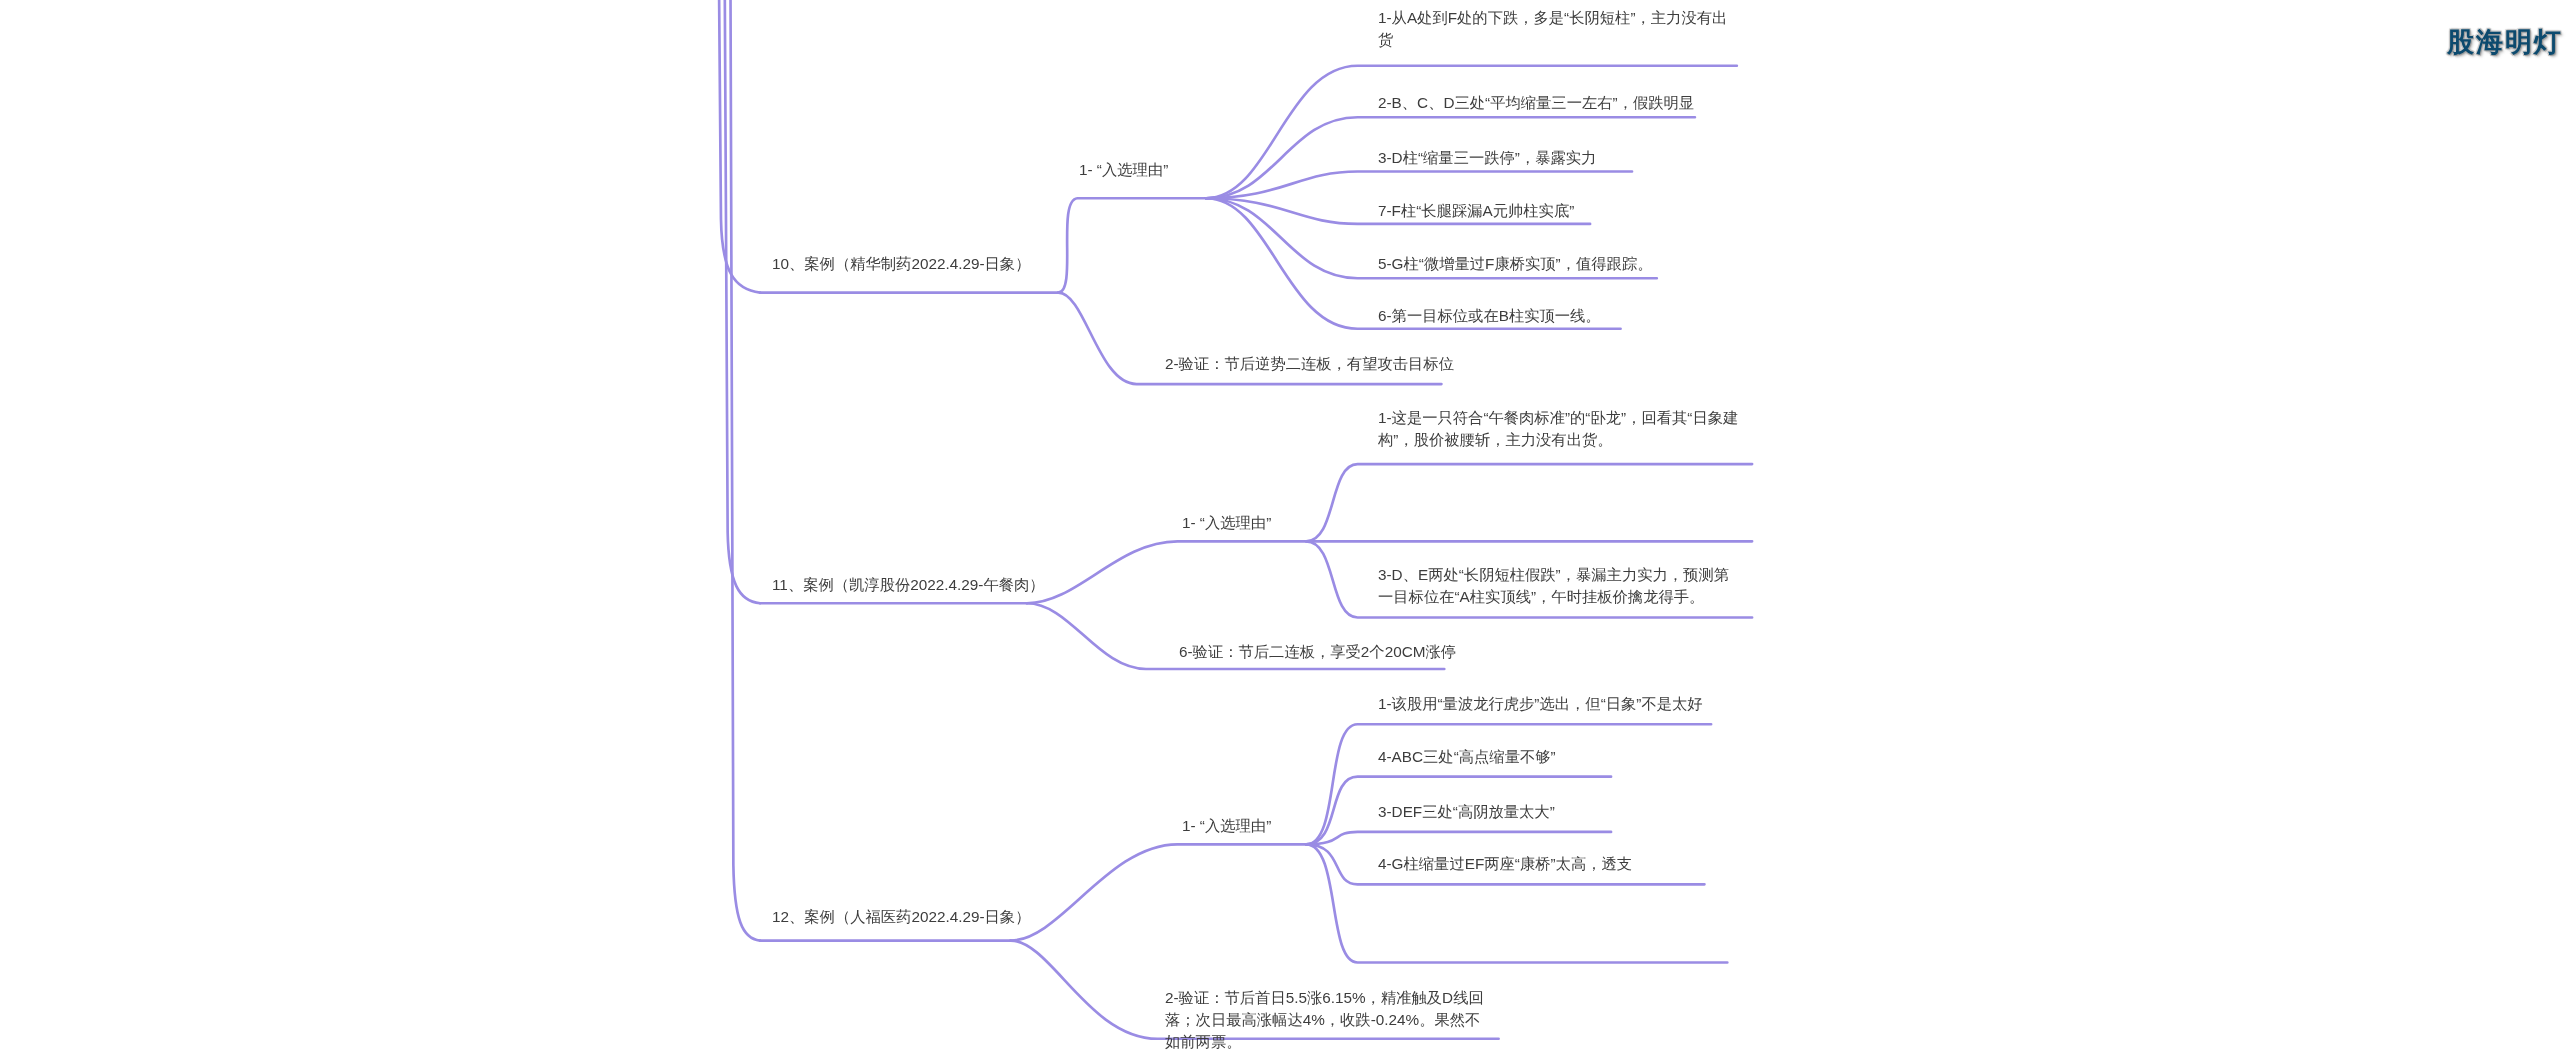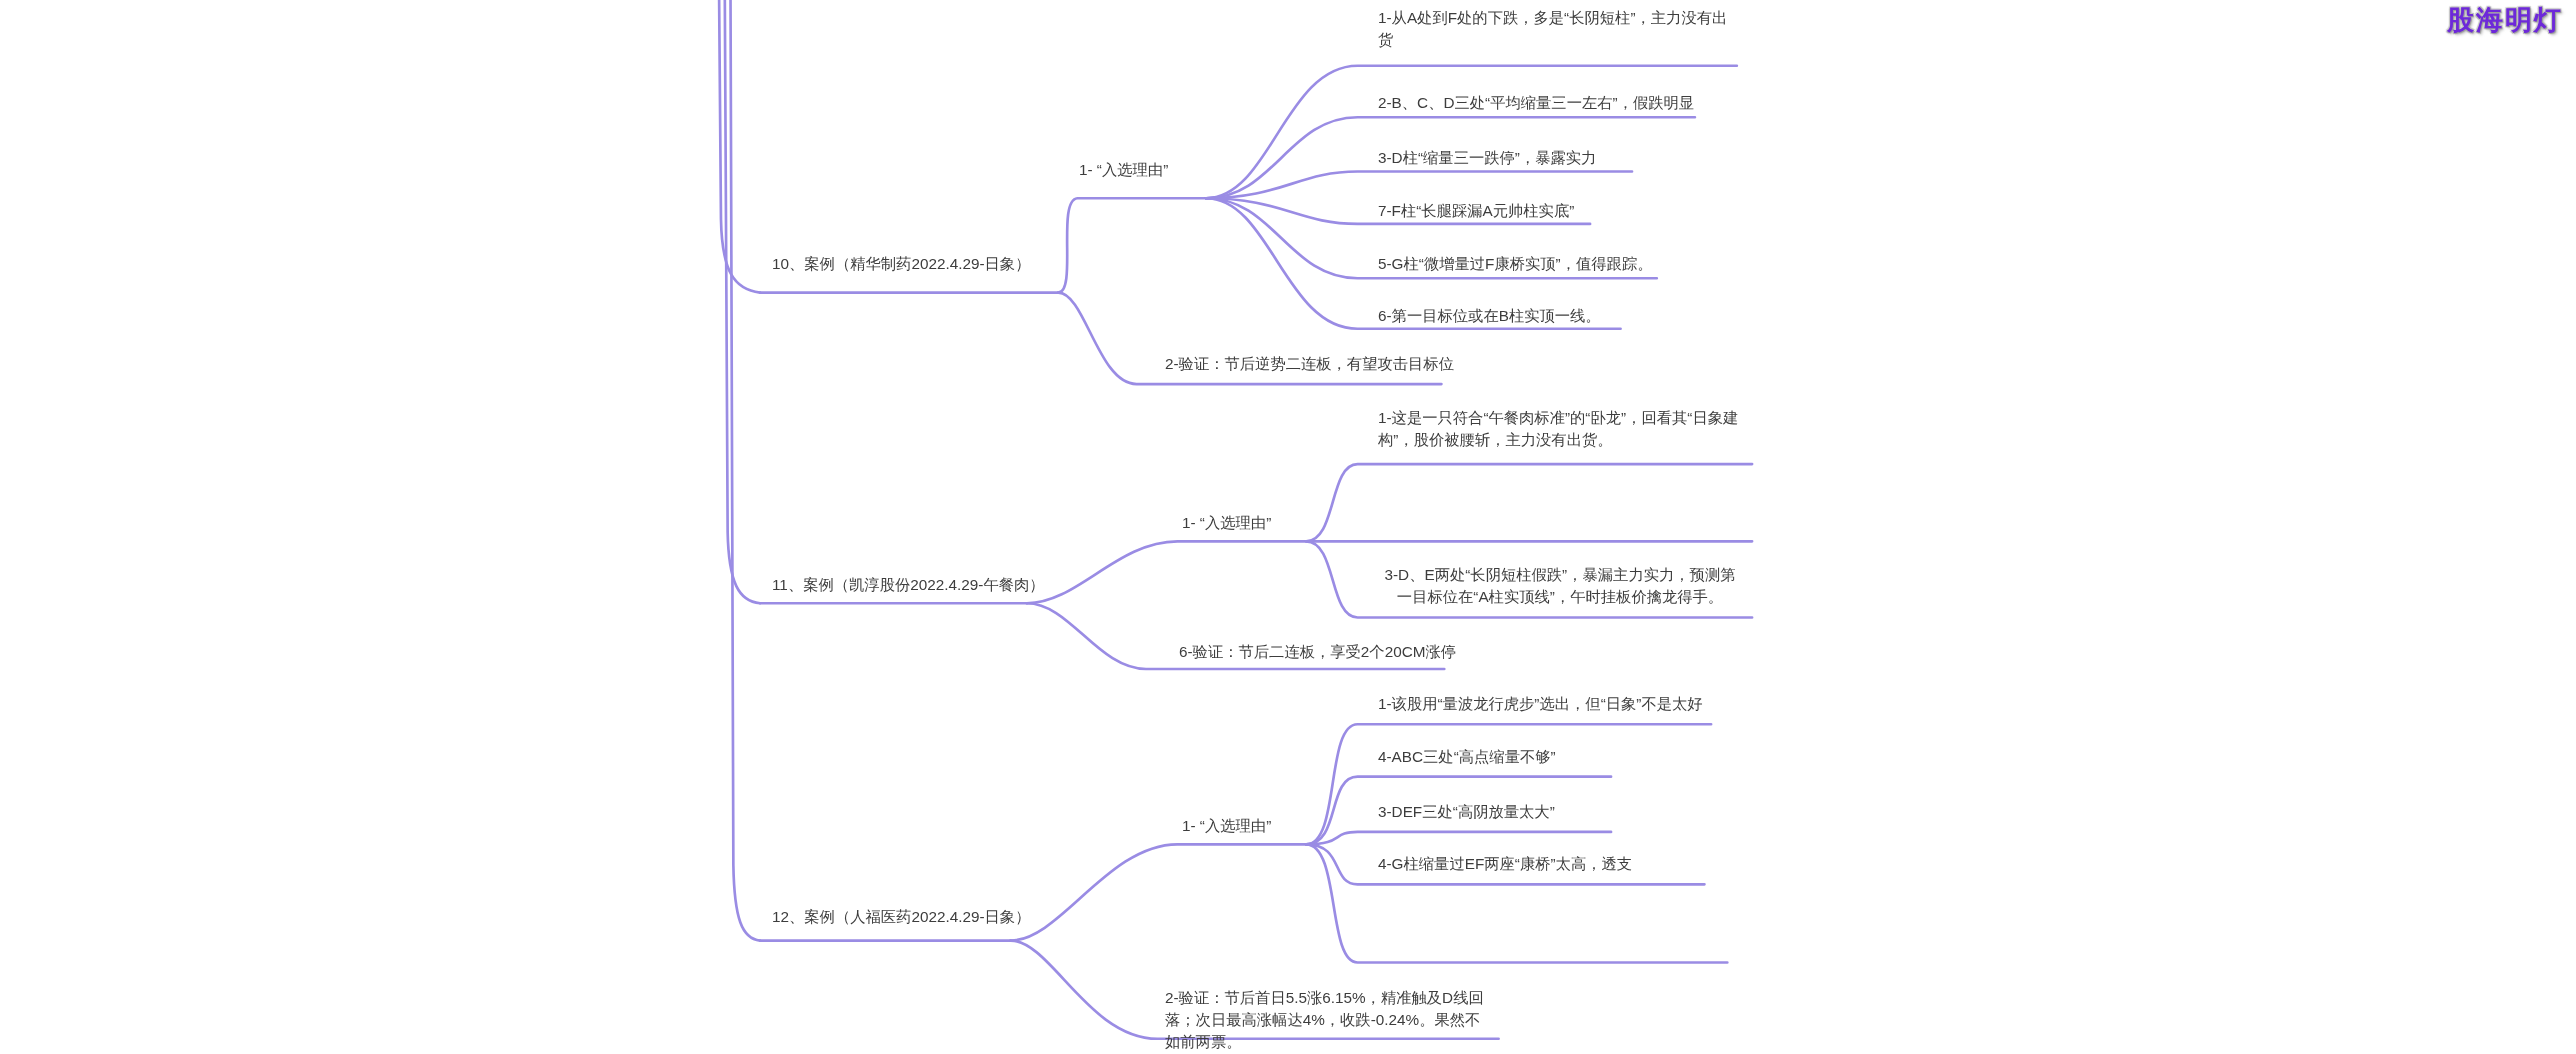--- a/index.html
+++ b/index.html
@@ -1,22 +1,22 @@
 <!DOCTYPE html>
 <html><head>
 <meta charset="utf-8">
 <style>
   html,body{margin:0;padding:0;background:#ffffff;}
   #stage{position:relative;width:2576px;height:1054px;overflow:hidden;background:#fff;
          font-family:"Liberation Sans","DejaVu Sans",sans-serif;}
   #wires{position:absolute;left:0;top:0;}
   .node{position:absolute;font-size:15.3px;line-height:22px;color:#3d3d3d;white-space:nowrap;}
   .wrap{white-space:normal;}
-  .watermark{position:absolute;top:2px;right:13.3px;font-size:27px;font-weight:bold;
-             letter-spacing:1.9px;color:#6d28d9;
+  .watermark{position:absolute;top:24px;right:13.3px;font-size:27px;font-weight:bold;
+             letter-spacing:1.9px;color:#0c4a6e;
              text-shadow:1px 1px 1px #9a9a9a,-1px -1px 1px #c9c9c9,1px -1px 1px #b5b5b5,
                          -1px 1px 1px #b5b5b5,1.9px 1.9px 2.9px rgba(130,130,130,.55);margin-left:24px;}
 </style>
 </head>
 <body>
 
 <div id="stage">
 
   <svg id="wires" width="2576" height="1054" viewBox="0 0 2702 1106">
     <g fill="none" stroke="#9a8ce4" stroke-width="2.8" stroke-linecap="round">
@@ -58,21 +58,21 @@
   <div class="node" style="left:1378px;top:92px;text-align:right;">2-B、C、D三处“平均缩量三一左右”，假跌明显</div>
   <div class="node" style="left:1378px;top:147px;">3-D柱“缩量三一跌停”，暴露实力</div>
   <div class="node" style="left:1378px;top:200px;">7-F柱“长腿踩漏A元帅柱实底”</div>
   <div class="node" style="left:1378px;top:253px;">5-G柱“微增量过F康桥实顶”，值得跟踪。</div>
   <div class="node" style="left:1378px;top:305px;">6-第一目标位或在B柱实顶一线。</div>
   <div class="node" style="left:1165px;top:353px;">2-验证：节后逆势二连板，有望攻击目标位</div>
 
   <div class="node" style="left:772px;top:574px;">11、案例（凯淳股份2022.4.29-午餐肉）</div>
   <div class="node" style="left:1182px;top:512px;">1- “入选理由”</div>
   <div class="node wrap" style="left:1378px;top:407px;width:364px;">1-这是一只符合“午餐肉标准”的“卧龙”，回看其“日象建构”，股价被腰斩，主力没有出货。</div>
-  <div class="node wrap" style="left:1378px;top:564px;width:364px;text-align:center;">3-D、E两处“长阴短柱假跌”，暴漏主力实力，预测第一目标位在“A柱实顶线”，午时挂板价擒龙得手。</div>
+  <div class="node wrap" style="left:1378px;top:564px;width:364px;">3-D、E两处“长阴短柱假跌”，暴漏主力实力，预测第一目标位在“A柱实顶线”，午时挂板价擒龙得手。</div>
   <div class="node" style="left:1179px;top:641px;">6-验证：节后二连板，享受2个20CM涨停</div>
 
   <div class="node" style="left:772px;top:906px;">12、案例（人福医药2022.4.29-日象）</div>
   <div class="node" style="left:1182px;top:815px;">1- “入选理由”</div>
   <div class="node" style="left:1378px;top:693px;">1-该股用“量波龙行虎步”选出，但“日象”不是太好</div>
   <div class="node" style="left:1378px;top:746px;">4-ABC三处“高点缩量不够”</div>
   <div class="node" style="left:1378px;top:801px;">3-DEF三处“高阴放量太大”</div>
   <div class="node" style="left:1378px;top:853px;">4-G柱缩量过EF两座“康桥”太高，透支</div>
   <div class="node wrap" style="left:1165px;top:987px;width:326px;">2-验证：节后首日5.5涨6.15%，精准触及D线回落；次日最高涨幅达4%，收跌-0.24%。果然不如前两票。</div>
 

